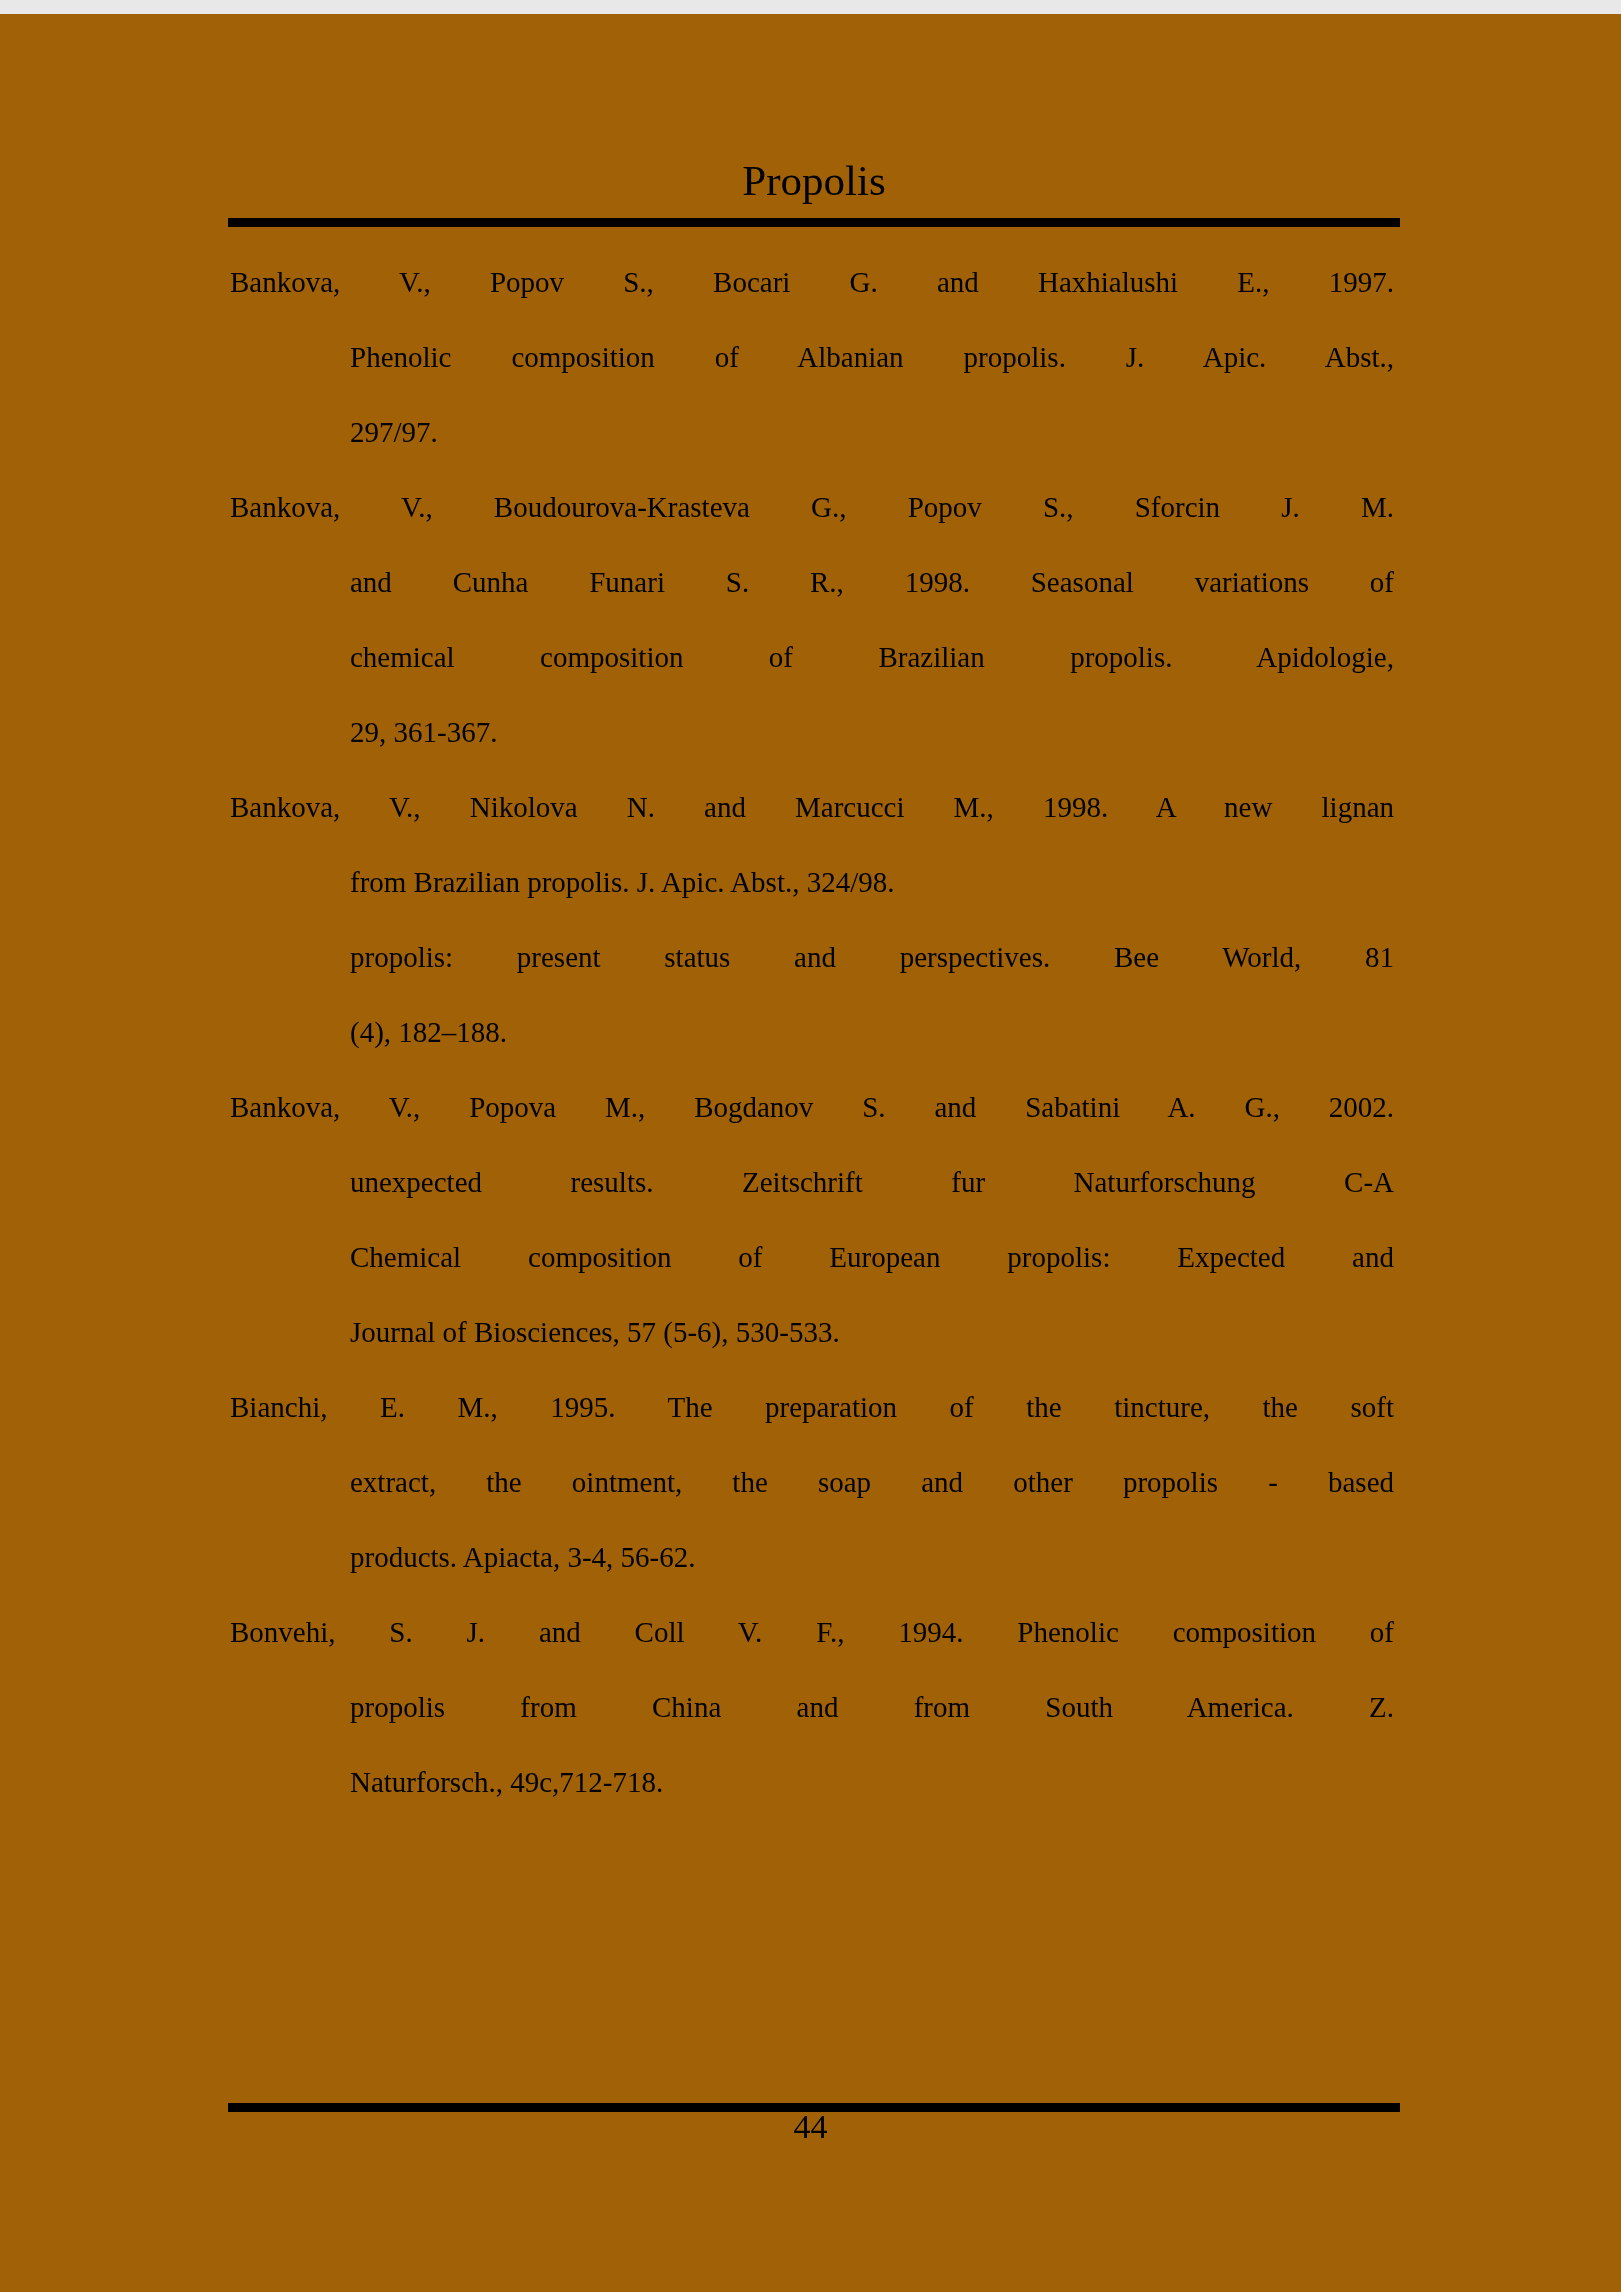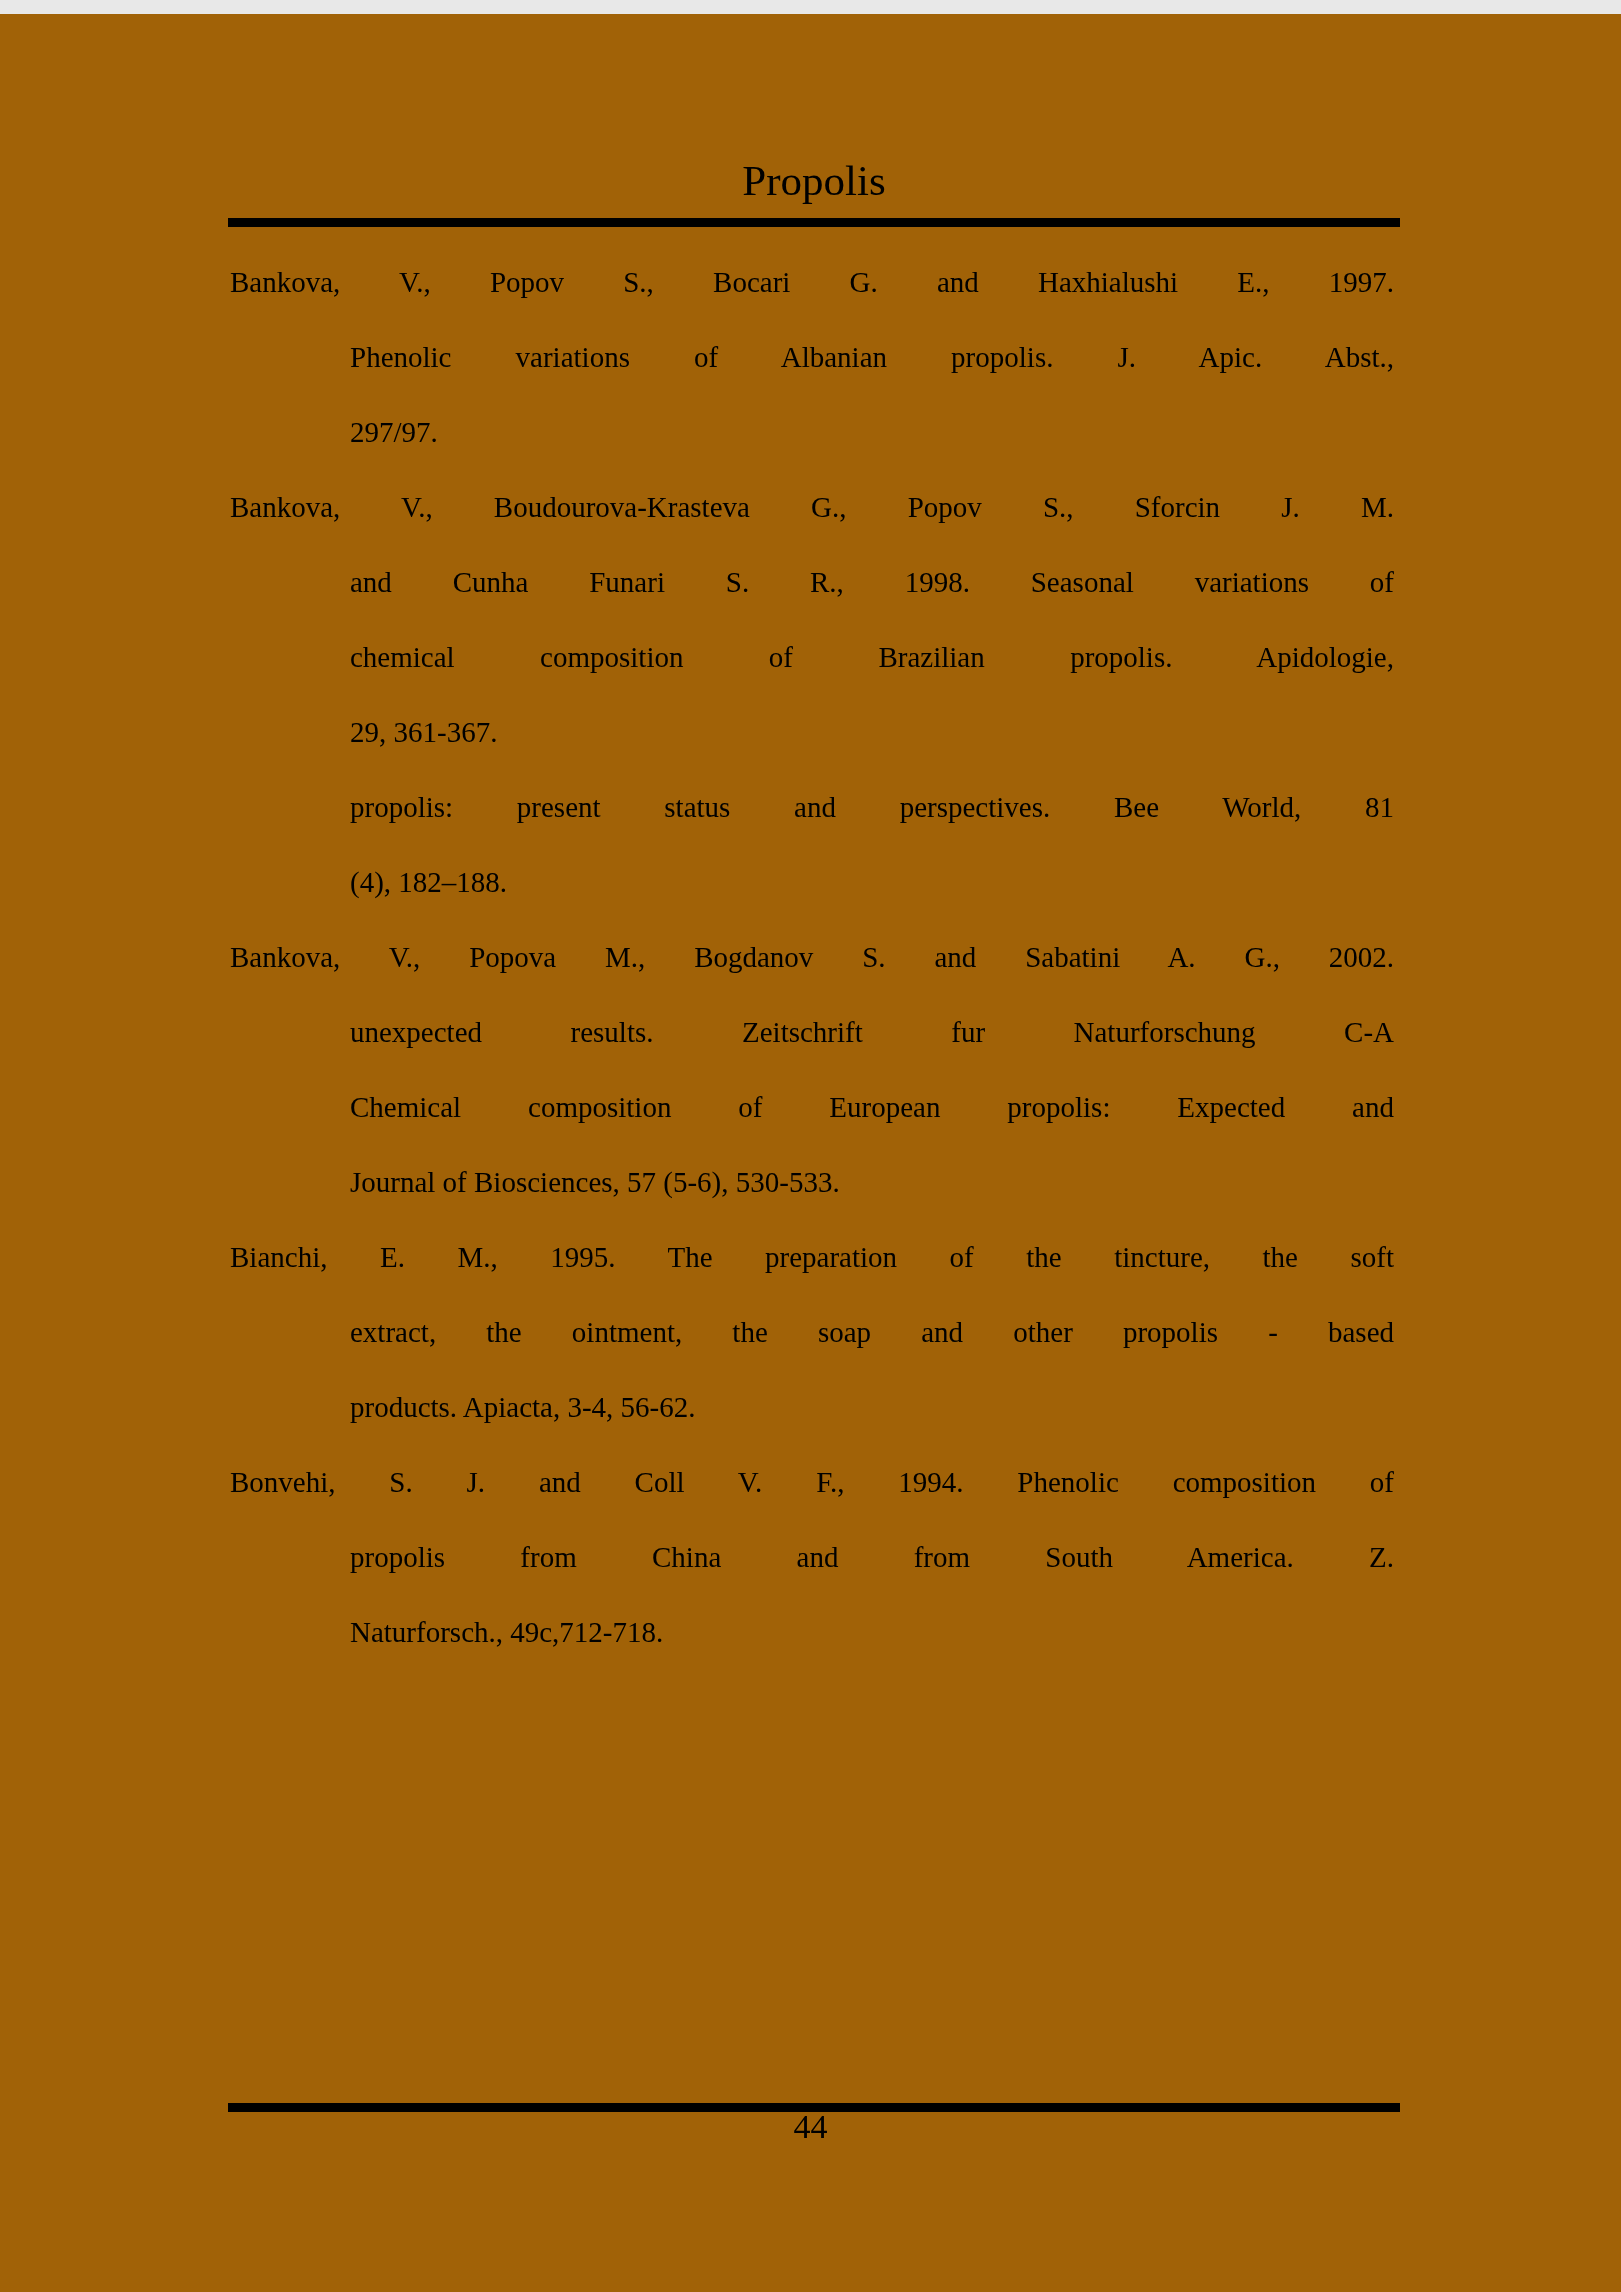--- a/index.html
+++ b/index.html
@@ -72,31 +72,35 @@
 <div class="page">
 
   <div class="running-head">Propolis</div>
 
   <div class="rule header-rule"></div>
 
   <div class="refs">
 
     <div class="ref">
       <div class="ln">Bankova, V., Popov S., Bocari G. and Haxhialushi E., 1997.</div>
-      <div class="ln cont">Phenolic variations of Albanian propolis. J. Apic. Abst.,</div>
+      <div class="ln cont">Phenolic composition of Albanian propolis. J. Apic. Abst.,</div>
       <div class="ln cont end">297/97.</div>
     </div>
 
     <div class="ref">
       <div class="ln">Bankova, V., Boudourova-Krasteva G., Popov S., Sforcin J. M.</div>
       <div class="ln cont">and Cunha Funari S. R., 1998. Seasonal variations of</div>
       <div class="ln cont">chemical composition of Brazilian propolis. Apidologie,</div>
       <div class="ln cont end">29, 361-367.</div>
     </div>
 
+    <div class="ref">
+      <div class="ln">Bankova, V., Nikolova N. and Marcucci M., 1998. A new lignan</div>
+      <div class="ln cont end">from Brazilian propolis. J. Apic. Abst., 324/98.</div>
+    </div>
 
     <div class="ref">
       <div class="ln cont">propolis: present status and perspectives. Bee World, 81</div>
       <div class="ln cont end">(4), 182–188.</div>
     </div>
 
     <div class="ref">
       <div class="ln">Bankova, V., Popova M., Bogdanov S. and Sabatini A. G., 2002.</div>
       <div class="ln cont">unexpected results. Zeitschrift fur Naturforschung C-A</div>
       <div class="ln cont">Chemical composition of European propolis: Expected and</div>

